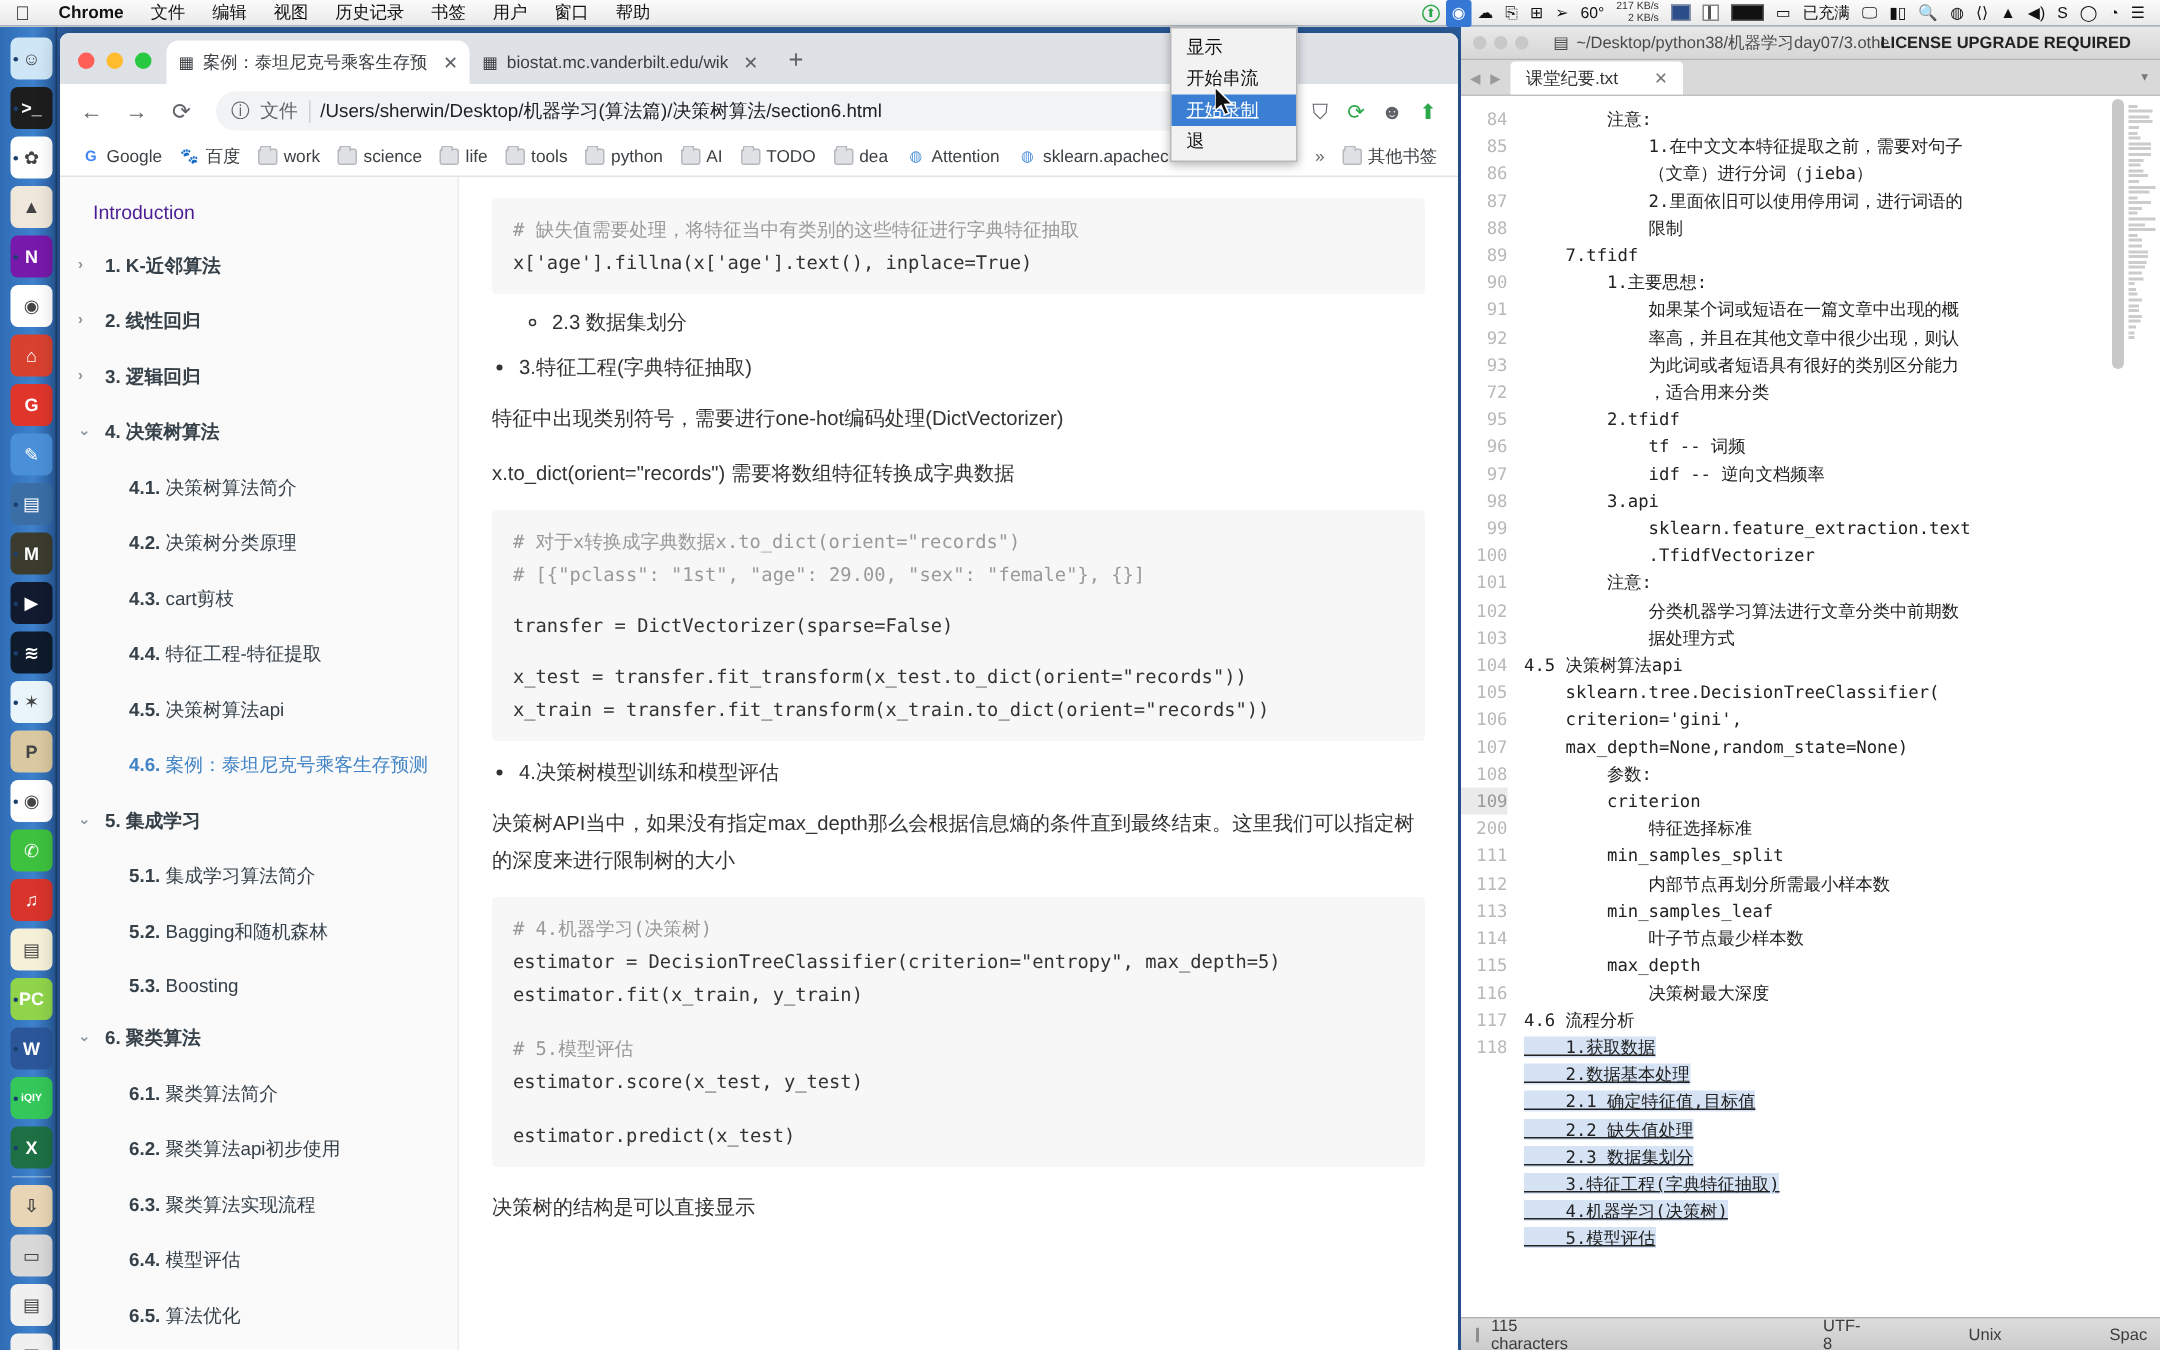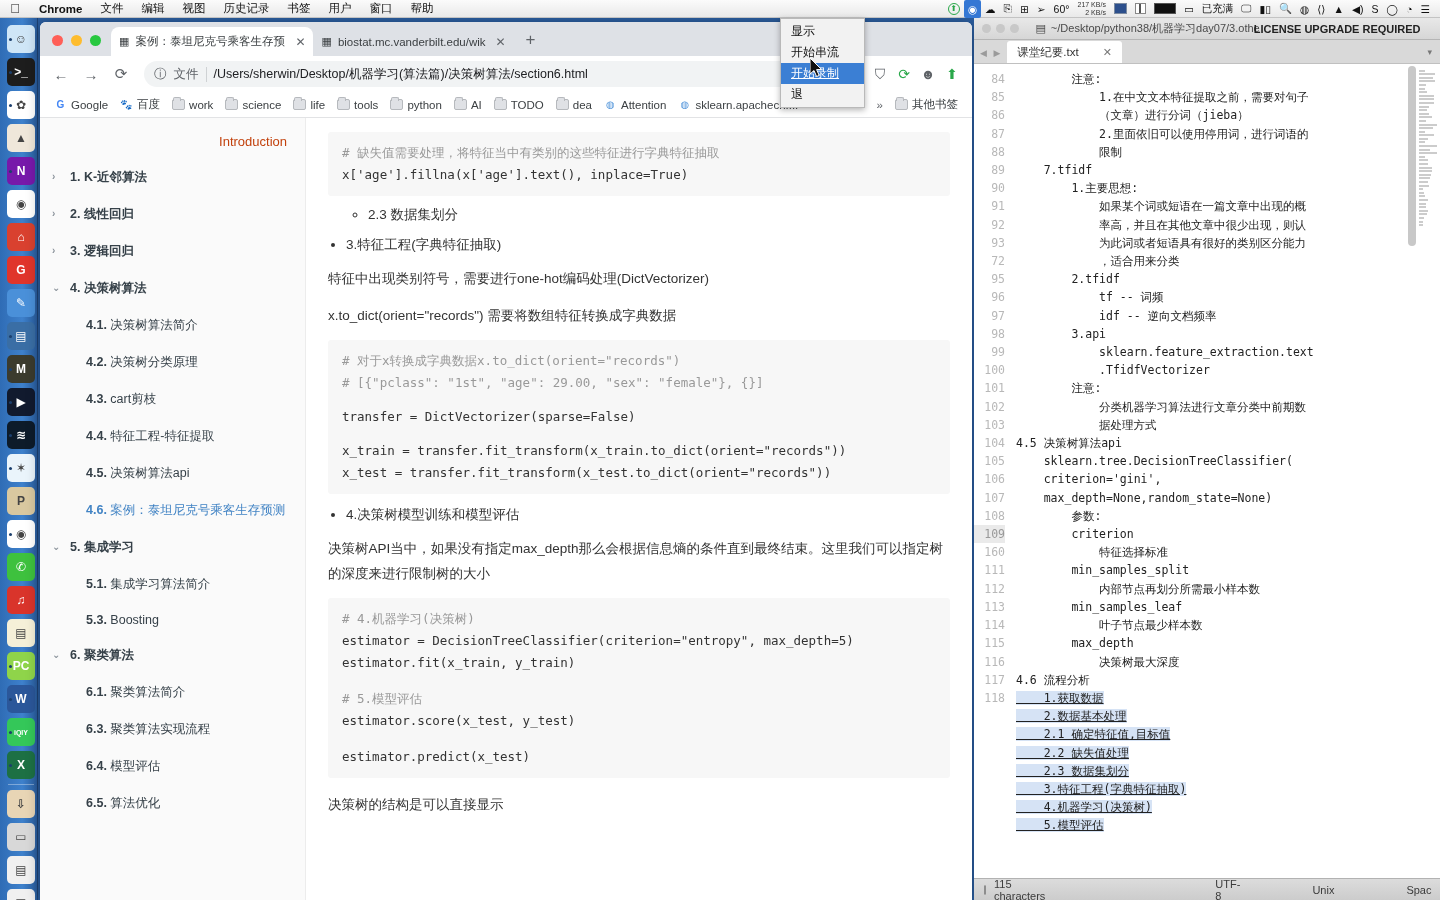--- a/index.html
+++ b/index.html
@@ -77,21 +77,21 @@
      display:flex; align-items:center; padding:0 8px; font-size:11.5px; color:#3c4043; gap:2px; overflow:hidden;}
   .bm { display:flex; align-items:center; gap:4px; padding:2px 6px; border-radius:4px; white-space:nowrap;}
   .bmico { width:13px; height:13px; display:inline-block; font-size:10px; line-height:13px; text-align:center;}
   .folder { width:13px; height:11px; background:#dfe1e5; border:1px solid #b6b9bd; border-radius:2px; position:relative;}
   .folder:before{content:"";position:absolute;top:-3px;left:0;width:6px;height:3px;background:#dfe1e5;border:1px solid #b6b9bd;border-bottom:none;border-radius:2px 2px 0 0;}
   #bm-overflow { margin-left:auto; display:flex; align-items:center; gap:6px; }
   
   #page { height:792px; display:flex; background:#fff; position:relative; }
   #booksidebar { width:266px; background:#fafafa; border-right:1px solid #ececec;
      padding:12px 0 0 0; overflow:hidden; font-size:12.5px; }
-  .nav-intro { padding:4px 18px 10px 22px; color:#c2410c; font-size:13px;text-align:right; }
+  .nav-intro { padding:4px 18px 10px 22px; color:#4c1d95; font-size:13px; }
   .nav-l1 { display:flex; align-items:flex-start; gap:8px; padding:10px 18px 10px 12px; color:#364149; font-weight:bold; font-size:12.5px;}
   .chev { width:10px; font-size:10px; color:#8b939b; line-height:16px; }
   .nav-l2 { padding:10px 18px 10px 46px; color:#364149; font-size:12.5px; }
   .nav-l2 b { font-weight:bold; }
   .nav-l2.active { color:#4183c4; }
   #content { flex:1; padding:8px 22px 0 22px; overflow:hidden; position:relative; }
   .codeblk { background:#f7f7f7; border-radius:3px; padding:10px 14px; margin:6px 0 10px 0;
      font-family:"DejaVu Sans Mono","Liberation Mono",monospace; font-size:12.5px; color:#333; line-height:22px; }
   .cm { color:#999; }
   .bullet { margin:12px 0 6px 18px; font-size:13.5px; color:#333; list-style:disc; }
@@ -342,26 +342,28 @@
           <div class="nav-l2"><b>4.2.</b> <span>决策树分类原理</span></div>
           <div class="nav-l2"><b>4.3.</b> <span>cart剪枝</span></div>
           <div class="nav-l2"><b>4.4.</b> <span>特征工程-特征提取</span></div>
           <div class="nav-l2"><b>4.5.</b> <span>决策树算法api</span></div>
           <div class="nav-l2 active"><b>4.6.</b> <span>案例：泰坦尼克号乘客生存预测</span></div>
           <div class="nav-l1">
             <span class="chev">⌄</span>
             <span>5. 集成学习</span>
           </div>
           <div class="nav-l2"><b>5.1.</b> <span>集成学习算法简介</span></div>
+          <div class="nav-l2"><b>5.2.</b> <span>Bagging和随机森林</span></div>
           <div class="nav-l2"><b>5.3.</b> <span>Boosting</span></div>
           <div class="nav-l1">
             <span class="chev">⌄</span>
             <span>6. 聚类算法</span>
           </div>
           <div class="nav-l2"><b>6.1.</b> <span>聚类算法简介</span></div>
+          <div class="nav-l2"><b>6.2.</b> <span>聚类算法api初步使用</span></div>
           <div class="nav-l2"><b>6.3.</b> <span>聚类算法实现流程</span></div>
           <div class="nav-l2"><b>6.4.</b> <span>模型评估</span></div>
           <div class="nav-l2"><b>6.5.</b> <span>算法优化</span></div>
           <div class="nav-l2"> </div>
         </div>
     </div>
 
     <div id="content">
       <div class="codeblk">
         <div class="cm"># 缺失值需要处理，将特征当中有类别的这些特征进行字典特征抽取</div>
@@ -374,22 +376,22 @@
           <li class="bullet">3.特征工程(字典特征抽取)</li>
         </ul>
       <div class="para">特征中出现类别符号，需要进行one-hot编码处理(DictVectorizer)</div>
       <div class="para">x.to_dict(orient="records") 需要将数组特征转换成字典数据</div>
       <div class="codeblk">
         <div class="cm"># 对于x转换成字典数据x.to_dict(orient="records")</div>
         <div class="cm"># [{"pclass": "1st", "age": 29.00, "sex": "female"}, {}]</div>
         <div style="height:12px"></div>
         <div>transfer = DictVectorizer(sparse=False)</div>
         <div style="height:12px"></div>
+        <div>x_test = transfer.fit_transform(x_test.to_dict(orient="records"))</div>
         <div>x_train = transfer.fit_transform(x_train.to_dict(orient="records"))</div>
-        <div>x_test = transfer.fit_transform(x_test.to_dict(orient="records"))</div>
       </div>
       <ul>
           <li class="bullet">4.决策树模型训练和模型评估</li>
         </ul>
       <div class="para">决策树API当中，如果没有指定max_depth那么会根据信息熵的条件直到最终结束。这里我们可以指定树的深度来进行限制树的大小</div>
       <div class="codeblk">
         <div class="cm"># 4.机器学习(决策树)</div>
         <div>estimator = DecisionTreeClassifier(criterion="entropy", max_depth=5)</div>
         <div>estimator.fit(x_train, y_train)</div>
         <div style="height:14px"></div>
@@ -454,21 +456,21 @@
         <div>100</div>
         <div>101</div>
         <div>102</div>
         <div>103</div>
         <div>104</div>
         <div>105</div>
         <div>106</div>
         <div>107</div>
         <div>108</div>
         <div class="cur">109</div>
-        <div>160</div>
+        <div>200</div>
         <div>111</div>
         <div>112</div>
         <div>113</div>
         <div>114</div>
         <div>115</div>
         <div>116</div>
         <div>117</div>
         <div>118</div>
       </div>
     <div id="edtext"><div>        注意:</div><div>            1.在中文文本特征提取之前，需要对句子</div><div>            （文章）进行分词（jieba）</div><div>            2.里面依旧可以使用停用词，进行词语的</div><div>            限制</div><div>    7.tfidf</div><div>        1.主要思想:</div><div>            如果某个词或短语在一篇文章中出现的概</div><div>            率高，并且在其他文章中很少出现，则认</div><div>            为此词或者短语具有很好的类别区分能力</div><div>            ，适合用来分类</div><div>        2.tfidf</div><div>            tf -- 词频</div><div>            idf -- 逆向文档频率</div><div>        3.api</div><div>            sklearn.feature_extraction.text</div><div>            .TfidfVectorizer</div><div>        注意:</div><div>            分类机器学习算法进行文章分类中前期数</div><div>            据处理方式</div><div>4.5 决策树算法api</div><div>    sklearn.tree.DecisionTreeClassifier(</div><div>    criterion='gini',</div><div>    max_depth=None,random_state=None)</div><div>        参数:</div><div>        criterion</div><div>            特征选择标准</div><div>        min_samples_split</div><div>            内部节点再划分所需最小样本数</div><div>        min_samples_leaf</div><div>            叶子节点最少样本数</div><div>        max_depth</div><div>            决策树最大深度</div><div>4.6 流程分析</div><div><span class="sel">    1.获取数据</span></div><div><span class="sel">    2.数据基本处理</span></div><div><span class="sel">    2.1 确定特征值,目标值</span></div><div><span class="sel">    2.2 缺失值处理</span></div><div><span class="sel">    2.3 数据集划分</span></div><div><span class="sel">    3.特征工程(字典特征抽取)</span></div><div><span class="sel">    4.机器学习(决策树)</span></div><div><span class="sel">    5.模型评估</span></div><div>&nbsp;</div><div>&nbsp;</div></div>

